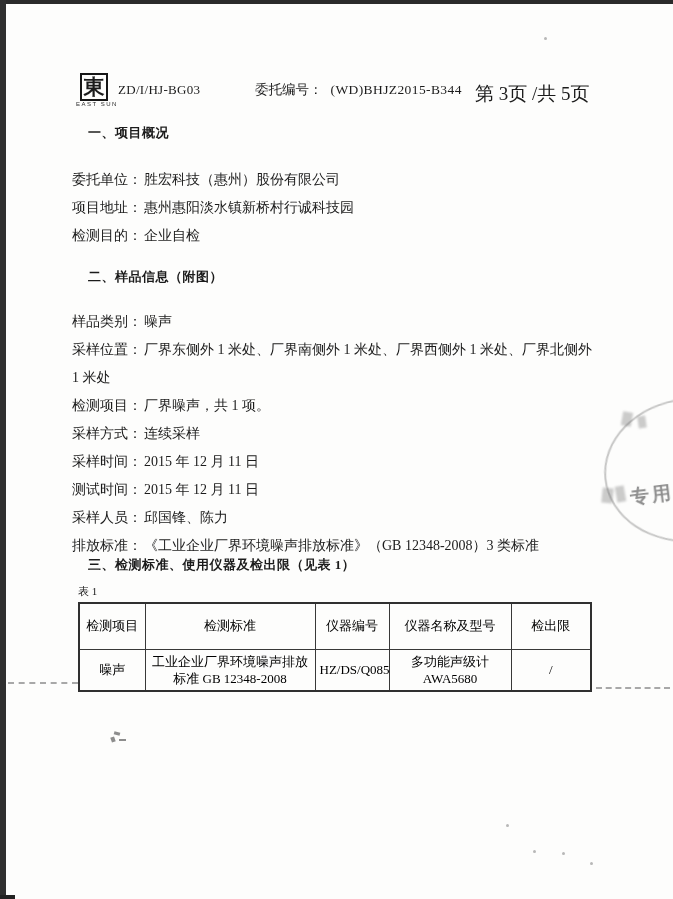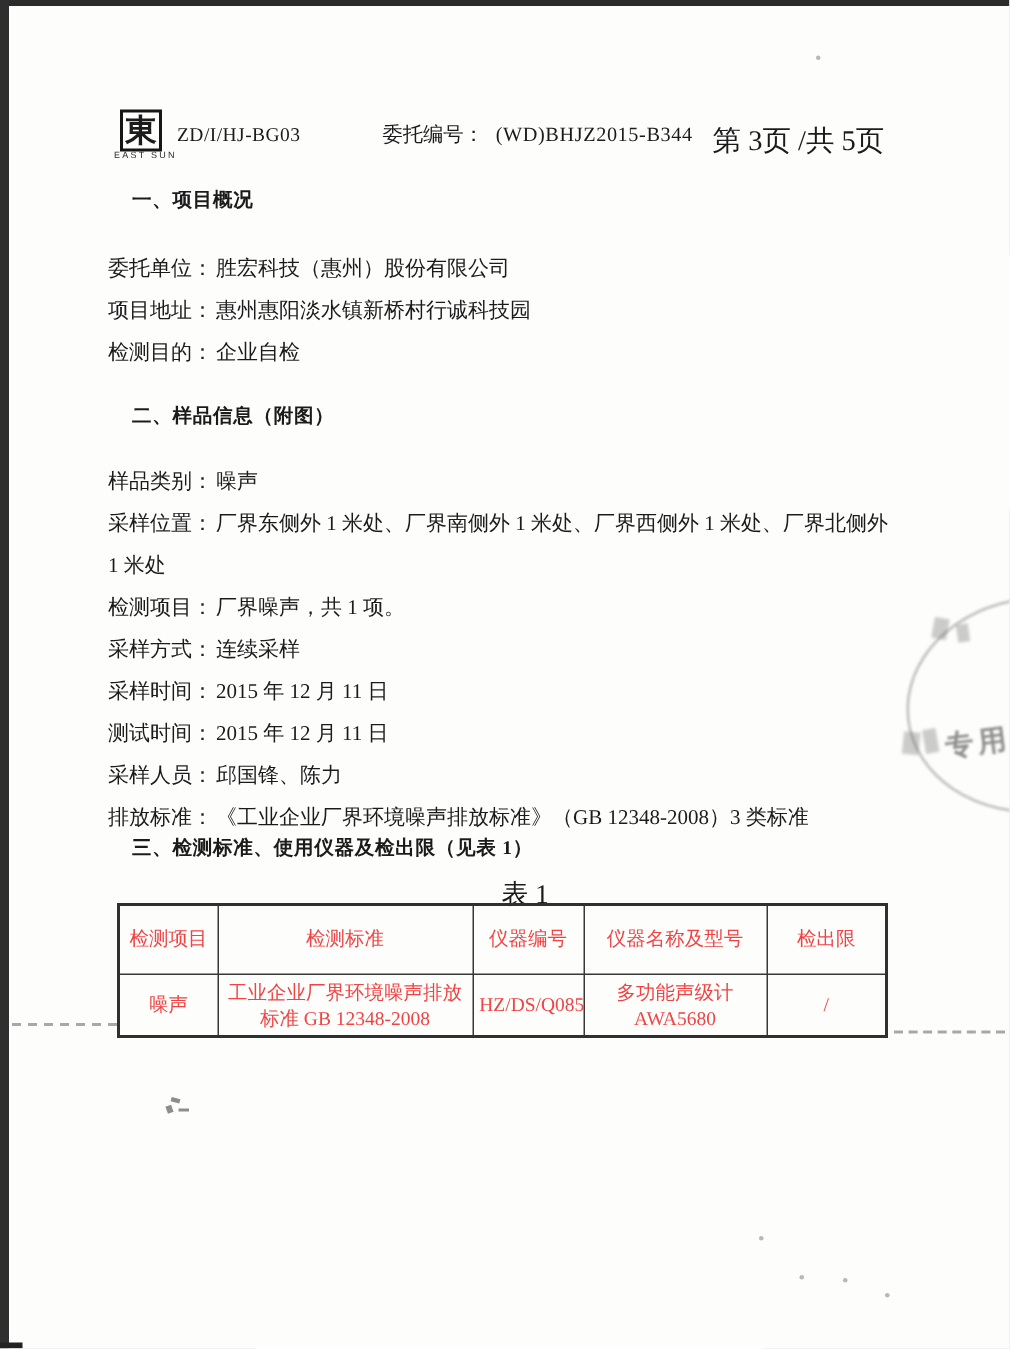--- a/index.html
+++ b/index.html
@@ -32,23 +32,23 @@
   .page-indicator{position:absolute;top:81px;left:475px;font-size:19px;}
   
   .sec-title{position:absolute;left:88px;font-size:13px;font-weight:700;letter-spacing:.5px;}
   .t1pos{top:124px;} .t2pos{top:268px;} .t3pos{top:556px;}
   .kv-block{position:absolute;left:72px;width:530px;font-size:14px;}
   .s1pos{top:166px;} .s2pos{top:308px;}
   .kv{height:28px;line-height:28px;white-space:nowrap;}
   .kv-flow{line-height:28px;}
   .kv .label,.kv-flow .label{margin-right:2px;}
   
-  .table-label{position:absolute;top:584px;left:94px;width:512px;text-align:center;font-size:18px;}
+  .table-label{position:absolute;top:584px;left:78px;width:512px;text-align:left;font-size:11px;}
   table.t1{position:absolute;top:602px;left:78px;width:512px;border-collapse:collapse;
-    font-size:13px;color:#ef4444;table-layout:fixed;}
+    font-size:13px;color:#000000;table-layout:fixed;}
   table.t1 th,table.t1 td{border:1.5px solid #383838;text-align:center;vertical-align:middle;
     padding:2px 4px;font-weight:400;}
   table.t1{border:2px solid #303030;}
   table.t1 thead tr{height:46px;}
   table.t1 tbody tr{height:42px;}
   td.cell-left{text-align:left;padding-left:8px;line-height:17px;margin-top:28px;}
   .colw1{width:66px;}.colw2{width:170px;}.colw3{width:74px;}.colw4{width:122px;}.colw5{width:80px;}
   
   .stamp{position:absolute;top:396px;left:596px;width:90px;height:150px;}
   .stamp-ellipse{position:absolute;left:8px;top:2px;width:170px;height:140px;border-radius:50%;

